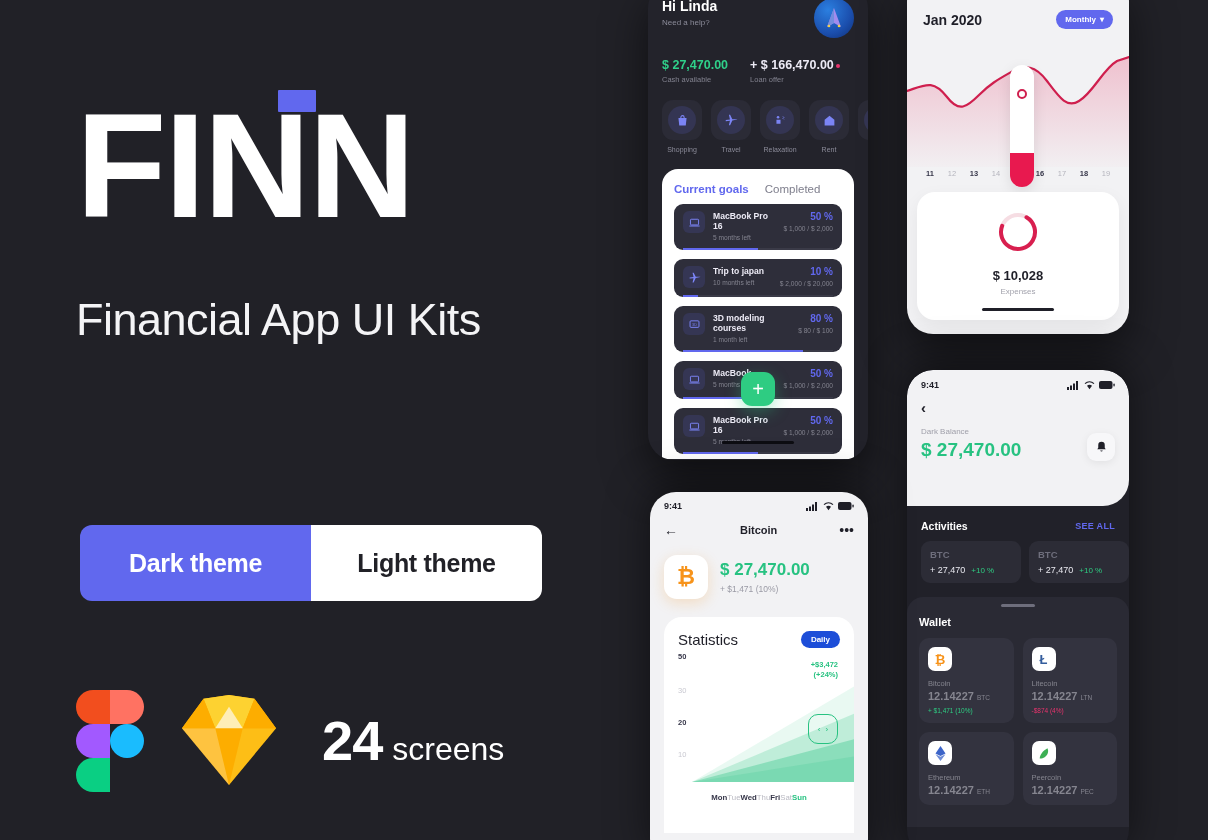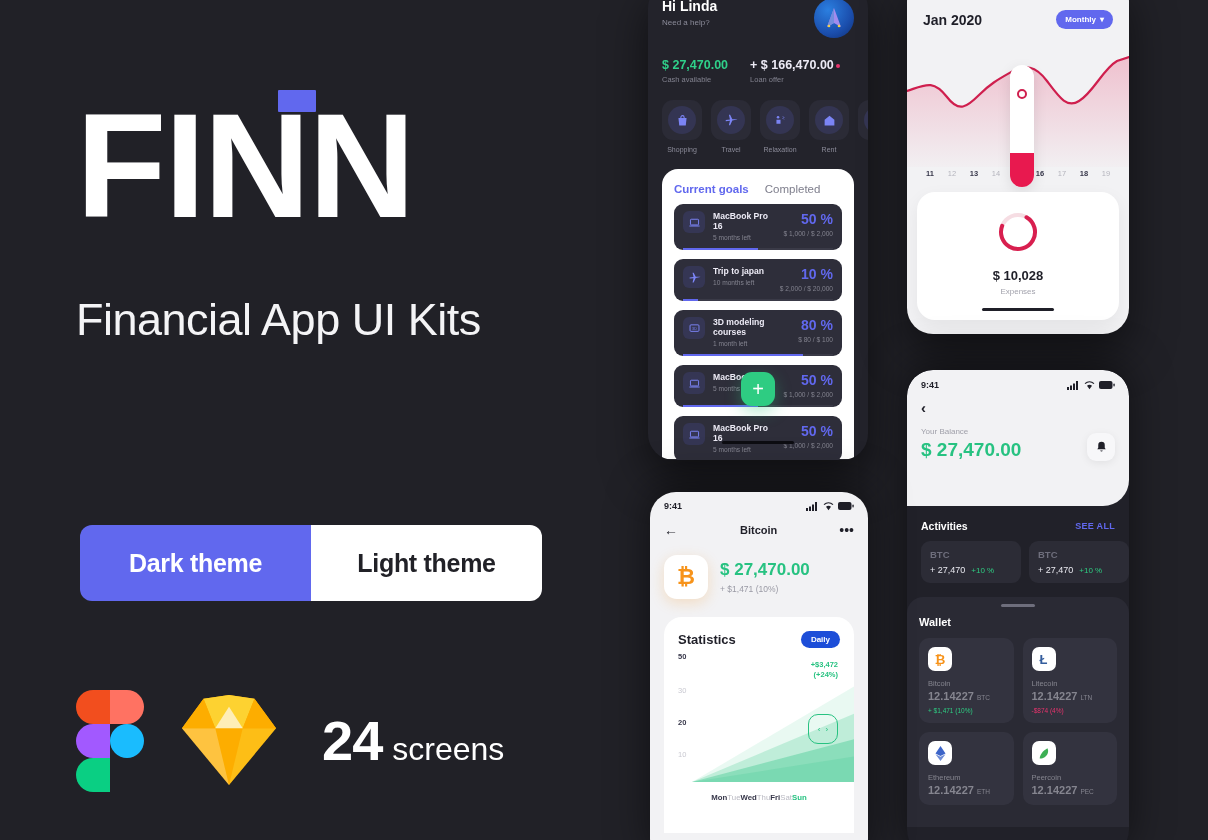--- a/index.html
+++ b/index.html
@@ -102,21 +102,21 @@
   }
   .goal-row{ display:flex; align-items:flex-start; gap:8px; }
   .goal-ic{
     width:22px; height:22px; border-radius:6px; background:rgba(97,104,238,.15);
     display:flex; align-items:center; justify-content:center; flex:0 0 22px;
   }
   .goal-body{ flex:1; min-width:0; }
   .goal-t{ font-size:8.6px; font-weight:700; color:#eceaf5; }
   .goal-s{ font-size:6.6px; color:#83838f; margin-top:3px; }
   .goal-right{ text-align:right; }
-  .goal-pct{ font-size:14px; font-weight:700; color:#6168ee; }
+  .goal-pct{ font-size:10px; font-weight:700; color:#6168ee; }
   .goal-amt{ font-size:6.6px; color:#83838f; margin-top:3px; white-space:nowrap; }
   .goal-bar{ position:absolute; left:9px; right:9px; bottom:0; height:1.6px; background:#3a3a47; }
   .goal-bar i{ display:block; height:100%; background:#6168ee; }
   .fab{
     position:absolute; left:50%; transform:translateX(-50%); top:390px;
     width:34px; height:34px; border-radius:11px; background:#2ecc82;
     display:flex; align-items:center; justify-content:center;
     box-shadow:0 6px 16px rgba(46,204,130,.35); font-size:20px; color:#fff; line-height:0;
   }
   .home-ind{
@@ -232,21 +232,21 @@
     display:flex; align-items:center; justify-content:center;
     box-shadow:0 4px 14px rgba(247,147,26,.22);
   }
   .pd-price{ font-size:17px; font-weight:700; color:#27c281; }
   .pd-delta{ font-size:8.5px; color:#9a9aa5; margin-top:4px; }
   .pd-stats{
     margin-top:18px; background:#fff; border-radius:18px 18px 0 0;
     padding:14px 14px 0 14px; height:216px; position:relative; overflow:hidden;
   }
   .pd-srow{ display:flex; justify-content:space-between; align-items:center; }
-  .pd-sh{ font-size:13px; font-weight:700; color:#1f1f28; }
+  .pd-sh{ font-size:15px; font-weight:400; color:#1f1f28; }
   .pd-daily{
     background:#1d4ed8; color:#fff; font-size:8px; font-weight:700;
     border-radius:9px; padding:4px 10px;
   }
   .pd-graph{ position:relative; height:150px; margin-top:4px; }
   .pd-yax{ position:absolute; left:0; top:0; height:128px; width:18px; }
   .pd-yt{ position:absolute; font-size:7.5px; }
   .pd-yt.s{ color:#37374a; font-weight:700; }
   .pd-yt.f{ color:#c9c9d1; }
   .pd-delta2{ position:absolute; right:2px; top:8px; text-align:right; font-size:7.5px; color:#27c281; font-weight:700; line-height:1.35; }
@@ -568,21 +568,21 @@
         </svg>
         <svg width="16" height="8" viewBox="0 0 16 8">
           <rect x="0" y="0" width="13.5" height="8" rx="2" fill="#1f1f28"></rect>
             <rect x="14.4" y="2.6" width="1.3" height="2.8" rx=".6" fill="#1f1f28"></rect>
         </svg>
       </div>
     </div>
     <div class="pc-back">‹</div>
     <div class="pc-balrow">
       <div>
-        <div class="pc-ballbl">Your Balance</div>
+        <div class="pc-ballbl">Dark Balance</div>
         <div class="pc-balval">$ 27,470.00</div>
       </div>
       <div class="pc-bell">
         <svg width="13" height="14" viewBox="0 0 16 16">
           <path d="M8 1.6a4 4 0 0 1 4 4v3.2l1.2 2H2.8l1.2-2V5.6a4 4 0 0 1 4-4z" fill="#1f1f28"></path>
           <path d="M6.4 12.4a1.7 1.7 0 0 0 3.2 0z" fill="#1f1f28"></path>
         </svg>
       </div>
     </div>
   </div>

